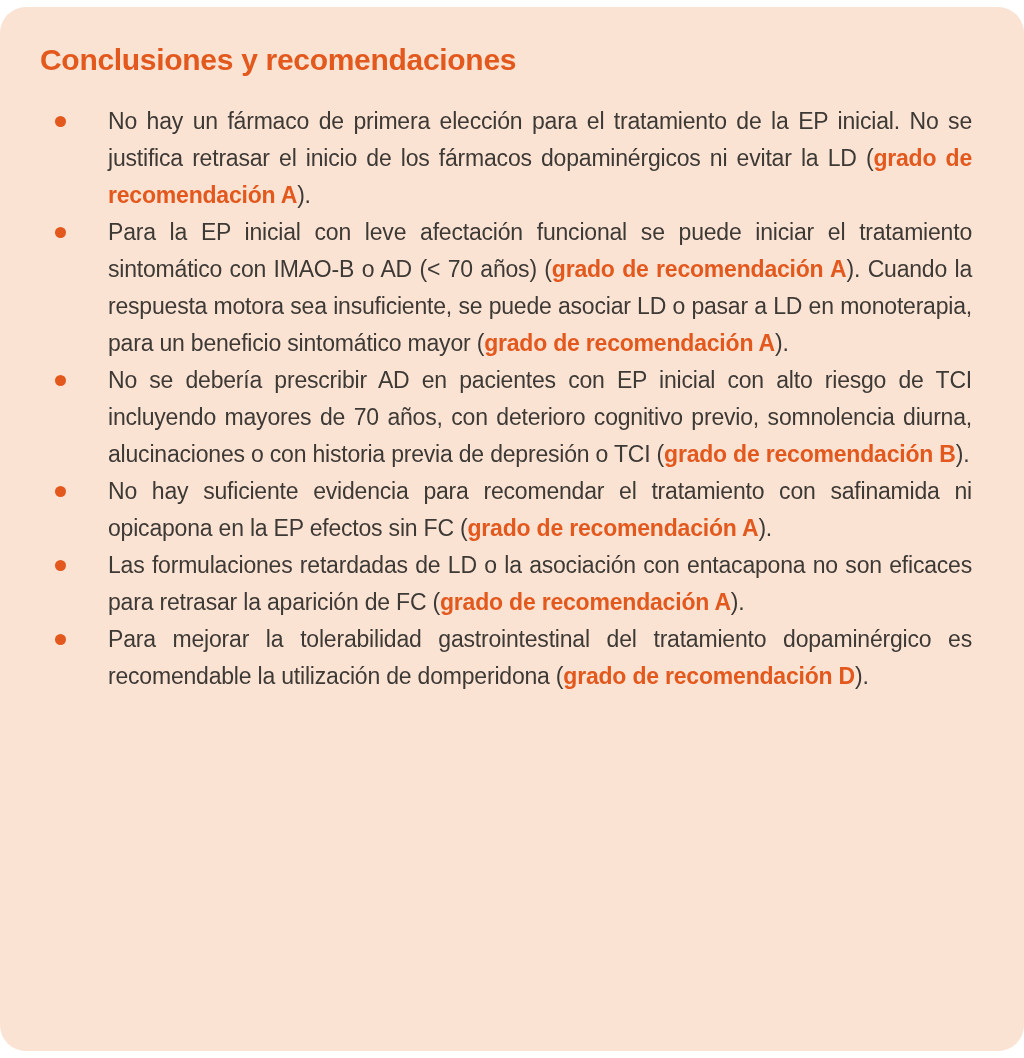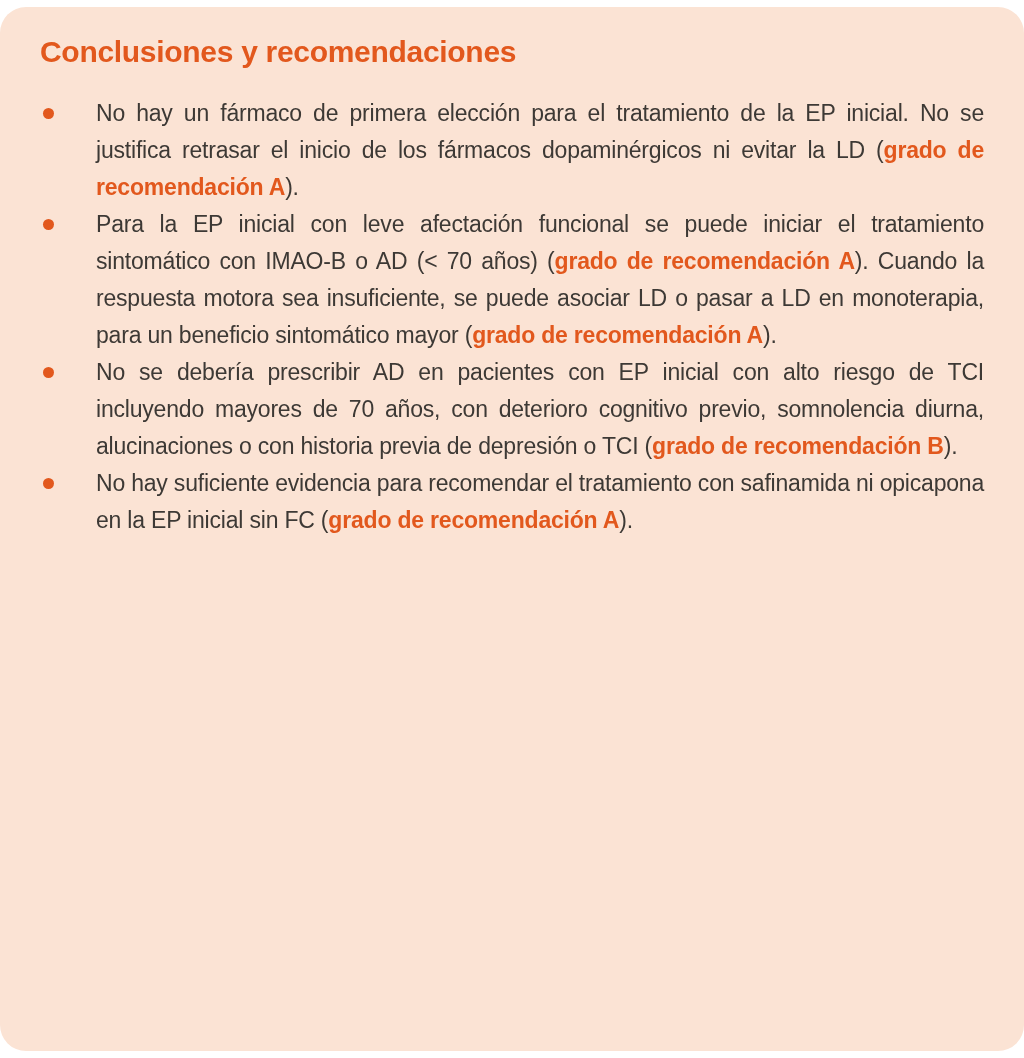--- a/index.html
+++ b/index.html
@@ -16,33 +16,33 @@
     background:var(--page-bg);
     font-family:"Liberation Sans", sans-serif;
   }
   .panel{
     position:absolute;
     left:0; right:0;
     top:7px; bottom:7px;
     background:var(--panel-bg);
     border-radius:26px;
     box-sizing:border-box;
-    padding:28px 40px 30px 40px;
+    padding:36px 40px 30px 40px;
     overflow:hidden;
   }
   .panel-title{
     color:var(--accent);
     font-size:30px;
     font-weight:700;
     letter-spacing:-0.3px;
     margin:0 0 26px 0;
   }
   ul.recommendations{
     list-style:none;
-    margin:0;
+    margin:12px;
     padding:0;
   }
   ul.recommendations li{
     position:relative;
     padding-left:56px;
     color:var(--body-text);
     font-size:23px;
     line-height:37px;
     text-align:justify;
     letter-spacing:-0.2px;
@@ -63,15 +63,17 @@
 </style>
 </head>
 <body>
 
 <div class="panel">
   <h2 class="panel-title">Conclusiones y recomendaciones</h2>
   <ul class="recommendations">
       <li><span class="bullet-dot"></span><span>No hay un fármaco de primera elección para el tratamiento de la EP inicial. No se justifica retrasar el inicio de los fármacos dopaminérgicos ni evitar la LD (</span><span class="grade">grado de recomendación A</span><span>).</span></li>
       <li><span class="bullet-dot"></span><span>Para la EP inicial con leve afectación funcional se puede iniciar el tratamiento sintomático con IMAO-B o AD (&lt; 70 años) (</span><span class="grade">grado de recomendación A</span><span>). Cuando la respuesta motora sea insuficiente, se puede asociar LD o pasar a LD en monoterapia, para un beneficio sintomático mayor (</span><span class="grade">grado de recomendación A</span><span>).</span></li>
       <li><span class="bullet-dot"></span><span>No se debería prescribir AD en pacientes con EP inicial con alto riesgo de TCI incluyendo mayores de 70 años, con deterioro cognitivo previo, somnolencia diurna, alucinaciones o con historia previa de depresión o TCI (</span><span class="grade">grado de recomendación B</span><span>).</span></li>
-      <li><span class="bullet-dot"></span><span>No hay suficiente evidencia para recomendar el tratamiento con safinamida ni opicapona en la EP inicial sin FC (</span><span class="grade">grado de recomendación A</span><span>).</span></li>
+      <li><span class="bullet-dot"></span><span>No hay suficiente evidencia para recomendar el tratamiento con safinamida ni opicapona en la EP efectos sin FC (</span><span class="grade">grado de recomendación A</span><span>).</span></li>
+      <li><span class="bullet-dot"></span><span>Las formulaciones retardadas de LD o la asociación con entacapona no son eficaces para retrasar la aparición de FC (</span><span class="grade">grado de recomendación A</span><span>).</span></li>
+      <li><span class="bullet-dot"></span><span>Para mejorar la tolerabilidad gastrointestinal del tratamiento dopaminérgico es recomendable la utilización de domperidona (</span><span class="grade">grado de recomendación D</span><span>).</span></li>
     </ul>
 </div>
 
 </body></html>

